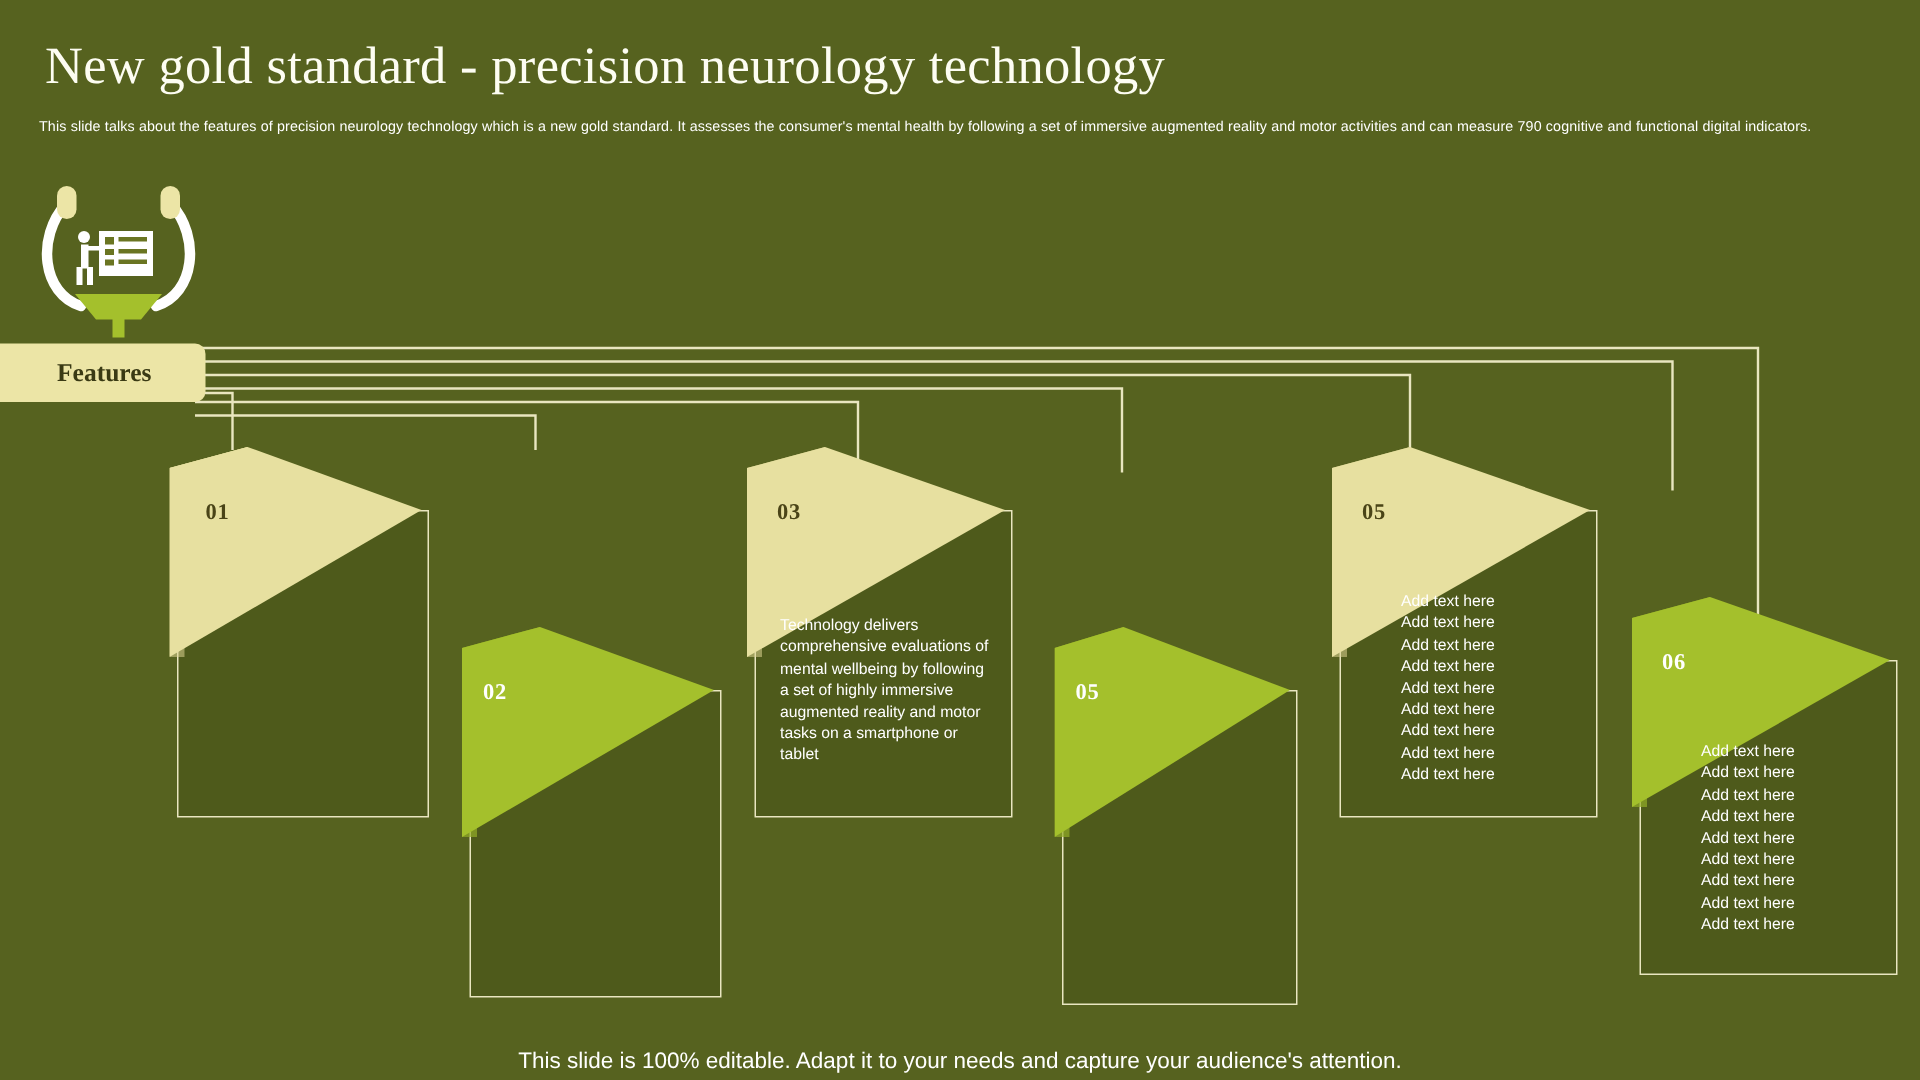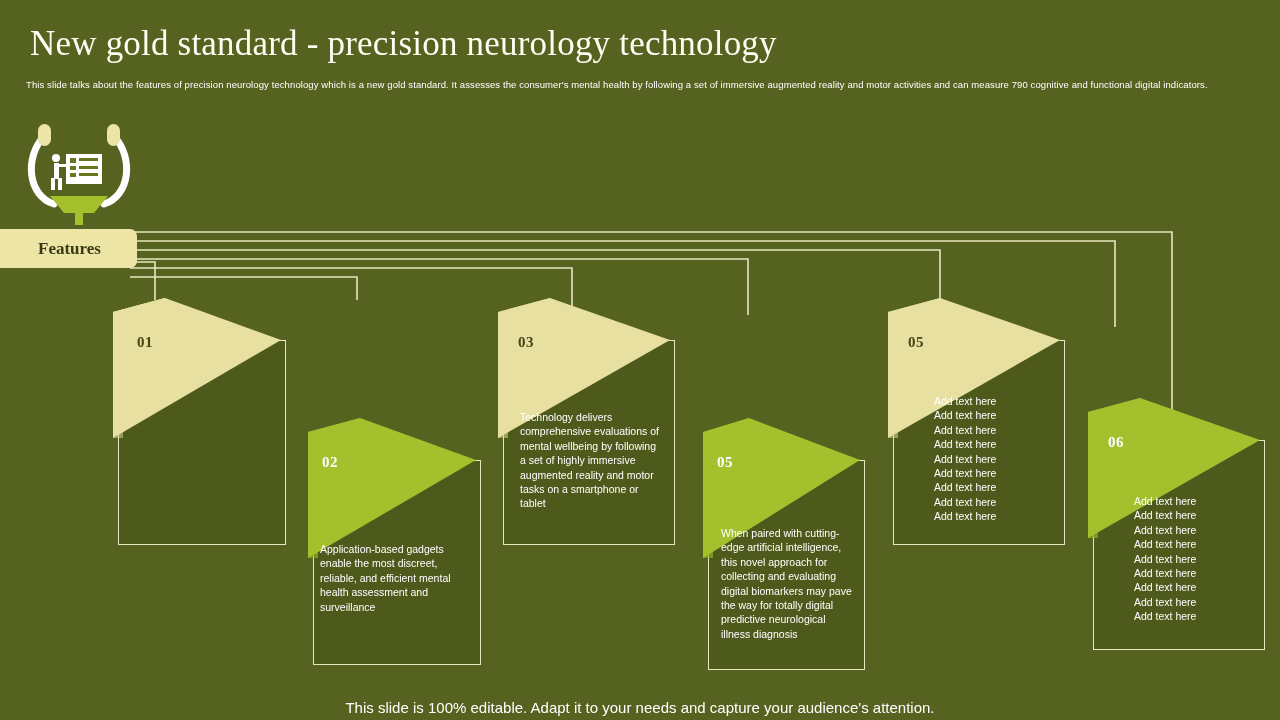--- a/index.html
+++ b/index.html
@@ -130,21 +130,20 @@
   </div>
 
   <div class="card" style="left:308px; top:418px; width:175px; height:250px;">
     <div class="frame" style="left:5px; top:42px; width:168px; height:205px;"></div>
     <svg class="banner" style="left:0; top:0; width:175px; height:250px;">
       <polygon points="0,14 52,0 52,22" fill="#8aa523"></polygon>
       <polygon points="0,14 0,140 10,140 10,20" fill="#93ad26" opacity="0.7"></polygon>
       <polygon points="0,14 52,0 168,42 0,140" fill="#a4c02c"></polygon>
     </svg>
     <div class="num" style="left:14px; top:36px; color:#ffffff;">02</div>
-    <div class="body" style="left:12px; top:124px; width:152px;">Application-based gadgets enable the most discreet, reliable, and efficient mental health assessment and surveillance</div>
   </div>
 
   <div class="card" style="left:498px; top:298px; width:180px; height:250px;">
     <div class="frame" style="left:5px; top:42px; width:172px; height:205px;"></div>
     <svg class="banner" style="left:0; top:0; width:180px; height:250px;">
       <polygon points="0,14 52,0 52,22" fill="#c5bf7d"></polygon>
       <polygon points="0,14 0,140 10,140 10,20" fill="#dcd492" opacity="0.55"></polygon>
       <polygon points="0,14 52,0 172,42 0,140" fill="#e7e0a0"></polygon>
     </svg>
     <div class="num" style="left:20px; top:36px; color:#4a4417;">03</div>
@@ -152,21 +151,20 @@
   </div>
 
   <div class="card" style="left:703px; top:418px; width:165px; height:255px;">
     <div class="frame" style="left:5px; top:42px; width:157px; height:210px;"></div>
     <svg class="banner" style="left:0; top:0; width:165px; height:255px;">
       <polygon points="0,14 46,0 46,20" fill="#8aa523"></polygon>
       <polygon points="0,14 0,140 10,140 10,20" fill="#93ad26" opacity="0.7"></polygon>
       <polygon points="0,14 46,0 157,42 0,140" fill="#a4c02c"></polygon>
     </svg>
     <div class="num" style="left:14px; top:36px; color:#ffffff;">05</div>
-    <div class="body" style="left:18px; top:108px; width:132px;">When paired with cutting-edge artificial intelligence, this novel approach for collecting and evaluating digital biomarkers may pave the way for totally digital predictive neurological illness diagnosis</div>
   </div>
 
   <div class="card" style="left:888px; top:298px; width:180px; height:250px;">
     <div class="frame" style="left:5px; top:42px; width:172px; height:205px;"></div>
     <svg class="banner" style="left:0; top:0; width:180px; height:250px;">
       <polygon points="0,14 52,0 52,22" fill="#c5bf7d"></polygon>
       <polygon points="0,14 0,140 10,140 10,20" fill="#dcd492" opacity="0.55"></polygon>
       <polygon points="0,14 52,0 172,42 0,140" fill="#e7e0a0"></polygon>
     </svg>
     <div class="num" style="left:20px; top:36px; color:#4a4417;">05</div>

